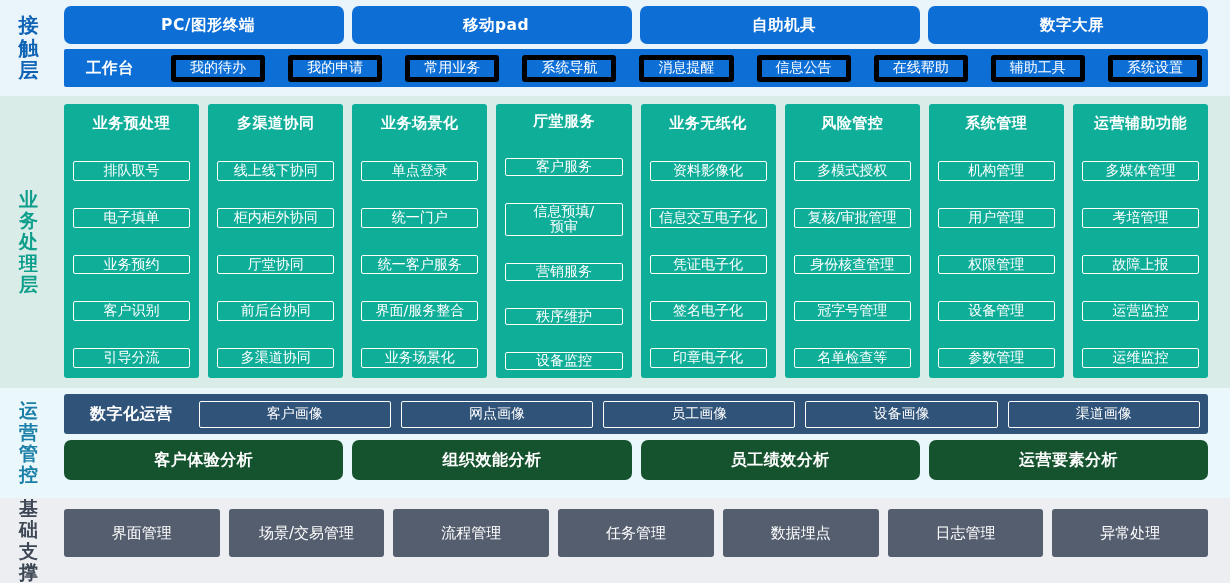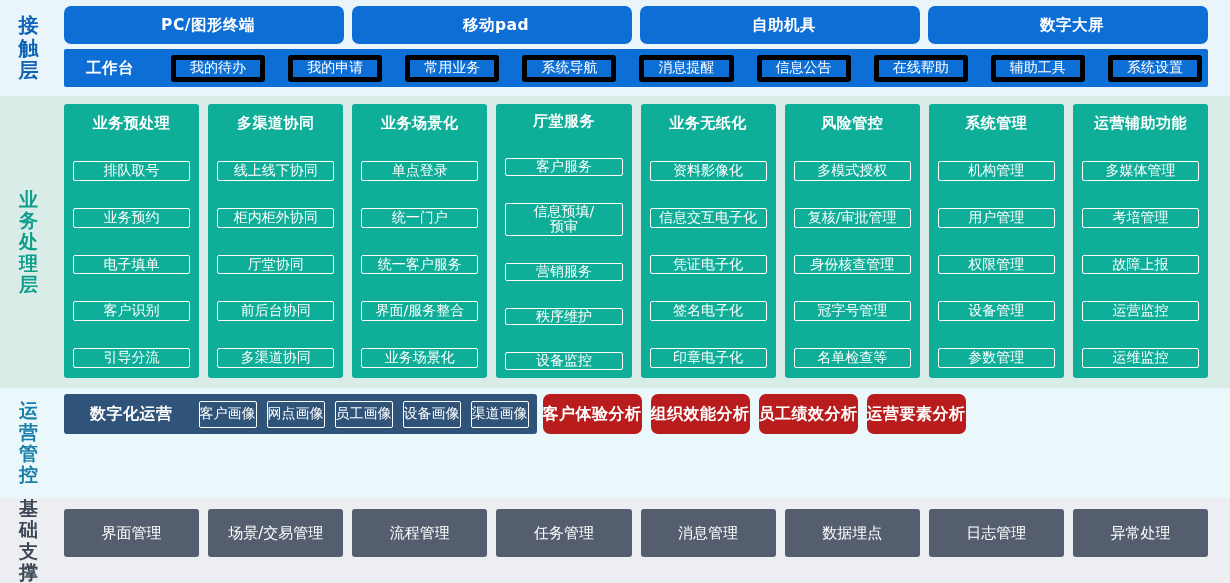--- a/index.html
+++ b/index.html
@@ -75,40 +75,40 @@
     color: #ffffff; font-size: 14px;
     display: flex; align-items: center; justify-content: center;
     text-align: center; line-height: 1.12; white-space: pre-line;
     padding: 0 2px;
     margin-top: 20px;
   }
 
   
   .l3 { background: #eaf7fb; height: 110px; }
   .l3 .layer-label { color: #1a7fa8; background: #eaf7fb; font-size: 19px; }
-  .l3 .layer-body { padding: 6px 22px 8px 6px; display: flex; gap: 6px; }
+  .l3 .layer-body { padding: 6px 22px 8px 6px; display: flex; flex-direction: column; gap: 6px; }
   .ops-row1 {
     background: #2f5379; border-radius: 3px; height: 40px;
     display: flex; align-items: center; gap: 10px; padding: 0 8px;
   }
   .ops-title {
     color: #fff; font-weight: bold; font-size: 16px;
     padding: 0 16px 0 18px; white-space: nowrap; letter-spacing: .5px;
   }
   .ops-chip {
     flex: 1 1 0; height: 27px;
     border: 1px solid #ffffff; border-radius: 2px;
     color: #fff; font-size: 14px;
     display: flex; align-items: center; justify-content: center;
     white-space: nowrap;
   }
   .ops-row2 { display: flex; gap: 9px; height: 40px; }
   .ops-pill {
     flex: 1 1 0;
-    background: #b91c1c; border-radius: 7px;
+    background: #14532d; border-radius: 7px;
     color: #fff; font-weight: bold; font-size: 16px;
     display: flex; align-items: center; justify-content: center;
     letter-spacing: .5px;
   }
 
   
   .l4 { background: #eceef1; height: 85px; }
   .l4 .layer-label { color: #3c4654; background: #eceef1; font-size: 19px; }
   .l4 .layer-body { padding: 11px 22px 26px 6px; }
   .base-row { display: flex; gap: 9px; height: 100%; }
@@ -164,22 +164,22 @@
           <span>理</span>
           <span>层</span>
         </span>
     </div>
     <div class="layer-body">
       <div class="col-grid">
 
         <div class="col">
           <div class="col-head">业务预处理</div>
           <div class="col-item">排队取号</div>
+          <div class="col-item">电子填单</div>
           <div class="col-item">业务预约</div>
-          <div class="col-item">电子填单</div>
           <div class="col-item">客户识别</div>
           <div class="col-item">引导分流</div>
         </div>
 
         <div class="col">
           <div class="col-head">多渠道协同</div>
           <div class="col-item">线上线下协同</div>
           <div class="col-item">柜内柜外协同</div>
           <div class="col-item">厅堂协同</div>
           <div class="col-item">前后台协同</div>
@@ -280,21 +280,20 @@
           <span>支</span>
           <span>撑</span>
         </span>
     </div>
     <div class="layer-body">
       <div class="base-row">
         <div class="base-pill">界面管理</div>
         <div class="base-pill">场景/交易管理</div>
         <div class="base-pill">流程管理</div>
         <div class="base-pill">任务管理</div>
-        <div class="base-pill">消息管理</div>
         <div class="base-pill">数据埋点</div>
         <div class="base-pill">日志管理</div>
         <div class="base-pill">异常处理</div>
       </div>
     </div>
   </div>
 
 </div>
 
 </body></html>

